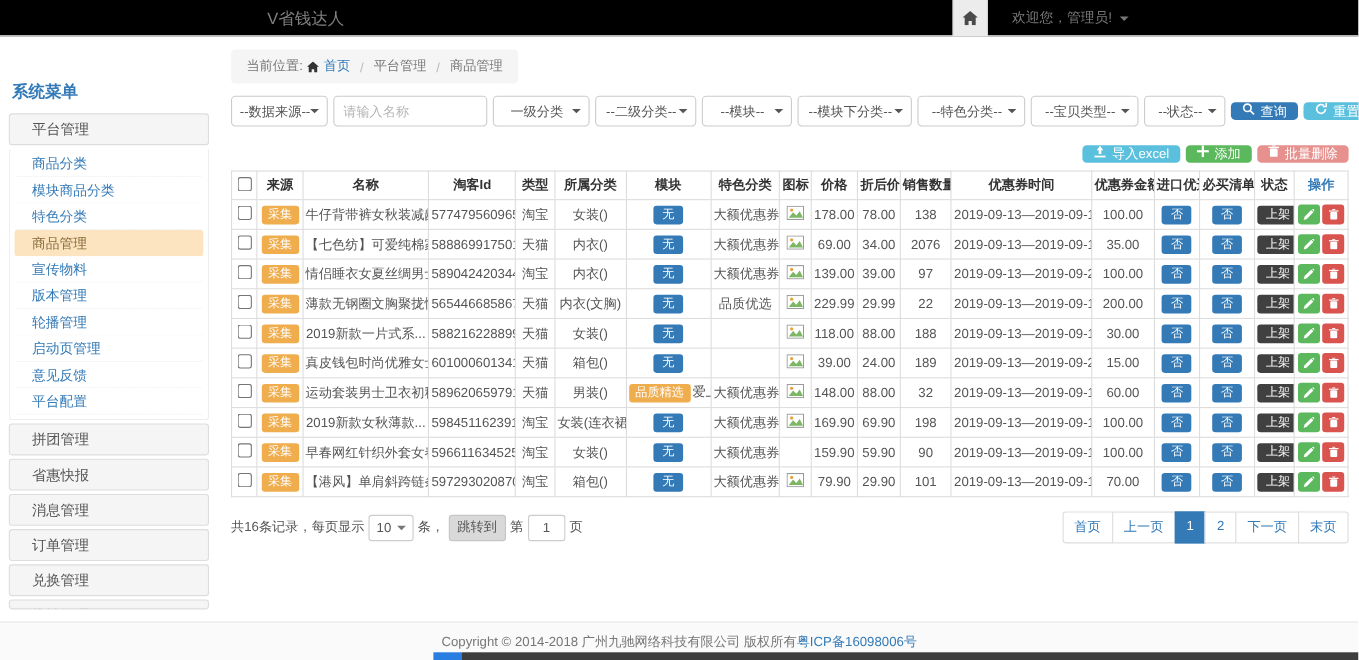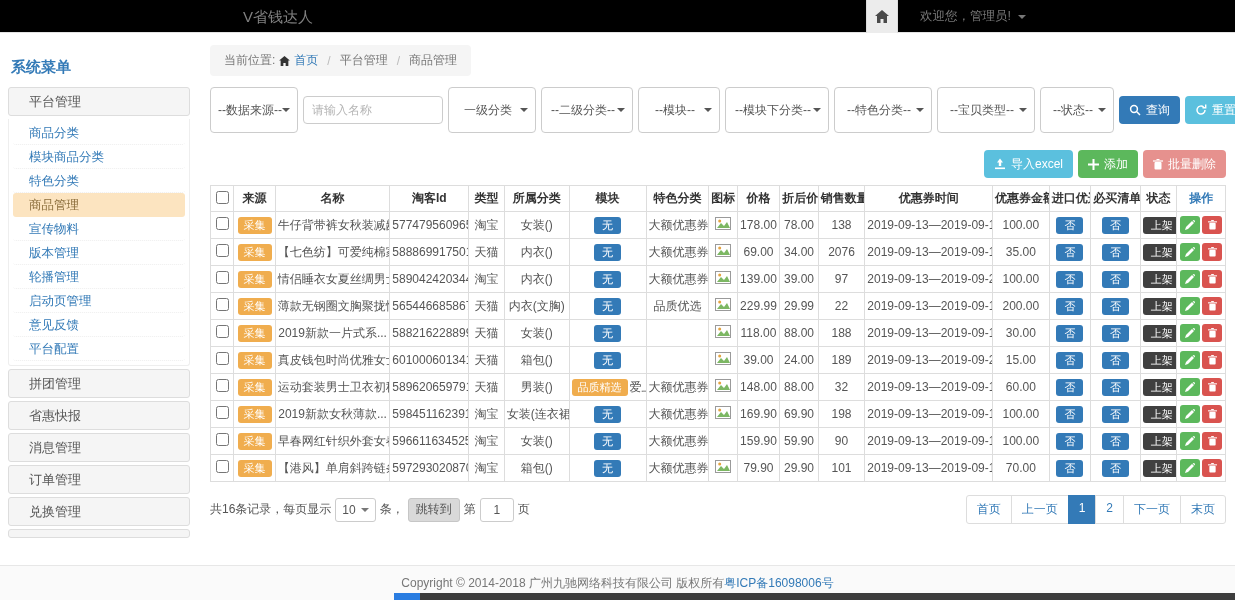--- a/index.html
+++ b/index.html
@@ -9,40 +9,40 @@
   
   .topbar { position:absolute; top:0; left:0; right:0; height:33px; background:#000000; border-bottom:1px solid #e3e3e3; }
   .app-title { position:absolute; left:243px; top:8px; font-size:15px; color:#808080; }
   .top-right { position:absolute; left:866px; top:0; height:33px; display:flex; align-items:center; }
   .home-box { width:32px; height:33px; background:#ececec; border-left:1px solid #dcdcdc; border-right:1px solid #dcdcdc; display:flex; align-items:center; justify-content:center; cursor:pointer; }
   .welcome { color:#777; font-size:12.5px; padding-left:22px; display:flex; align-items:center; gap:7px; cursor:pointer; }
   .caret { width:0; height:0; border-left:4px solid transparent; border-right:4px solid transparent; border-top:4px solid #777; display:inline-block; }
 
   
   .sidebar { position:absolute; left:8px; top:50px; width:182px; }
-  .sidebar-title { color:#337ab7; font-size:15px; font-weight:bold; margin:8px 0 10px 3px; }
+  .sidebar-title { color:#337ab7; font-size:15px; font-weight:bold; margin:24px 0 10px 3px; }
   .menu-header { background:#f5f5f5; border:1px solid #ddd; border-radius:3px; height:29px; line-height:27px; padding-left:20px; color:#555; font-size:13px; margin-bottom:3px; cursor:pointer; }
   .menu-header.clipped { height:9px; overflow:hidden; margin-bottom:0; }
   .submenu { background:#fff; border:1px solid #eee; border-top:none; border-radius:0 0 3px 3px; padding:2px 4px 4px 4px; margin-bottom:3px; }
   .submenu-item { height:24px; line-height:24px; padding-left:16px; color:#337ab7; font-size:12.5px; border-bottom:1px dotted #eee; cursor:pointer; border-radius:3px; }
   .submenu-item.active { background:#fce4c0; color:#8a6d3b; border-bottom-color:transparent; }
 
   
   .main { position:absolute; left:210px; top:45px; width:1016px; }
   .breadcrumb { display:inline-flex; align-items:center; gap:4px; background:#f5f5f5; border-radius:4px; padding:7px 14px; font-size:12px; color:#777; }
   .breadcrumb .link { color:#337ab7; cursor:pointer; }
   .breadcrumb .sep { margin:0 5px; color:#bbb; }
 
   .filter-row { display:flex; gap:5px; margin-top:11px; align-items:center; flex-wrap:nowrap; }
-  .sel { height:46px; border:1px solid #ccc; border-radius:4px; background:#fff; display:flex; align-items:center; padding:0 7px; font-size:12px; color:#555; cursor:pointer; flex:none; }
+  .sel { height:28px; border:1px solid #ccc; border-radius:4px; background:#fff; display:flex; align-items:center; padding:0 7px; font-size:12px; color:#555; cursor:pointer; flex:none; }
   .sel .lbl { flex:1; text-align:center; white-space:nowrap; overflow:hidden; }
   .sel .caret { border-top-color:#555; }
   .txt-input { height:28px; border:1px solid #ccc; border-radius:4px; padding:0 8px; font-size:12px; color:#555; flex:none; }
   .txt-input::placeholder { color:#b5b5b5; }
-  .btn { height:28px; border:none; border-radius:4px; color:#fff; font-size:12px; display:inline-flex; align-items:center; gap:5px; padding:0 10px; cursor:pointer; font-family:inherit; flex:none; }
+  .btn { height:16px; border:none; border-radius:4px; color:#fff; font-size:12px; display:inline-flex; gap:5px; padding:0 10px; cursor:pointer; font-family:inherit; flex:none; }
   .btn-query { background:#337ab7; }
   .btn-reset { background:#5bc0de; }
 
   .toolbar { display:flex; justify-content:flex-end; gap:5px; margin-top:17px; margin-bottom:7px; }
   .btn-import { background:#5bc0de; }
   .btn-add { background:#5cb85c; }
   .btn-batch { background:#e6918e; }
 
   table { width:100%; border-collapse:collapse; table-layout:fixed; font-size:12px; }
   th,td { border:1px solid #ddd; text-align:center; padding:4px 2px; white-space:nowrap; overflow:hidden; height:26px; }

